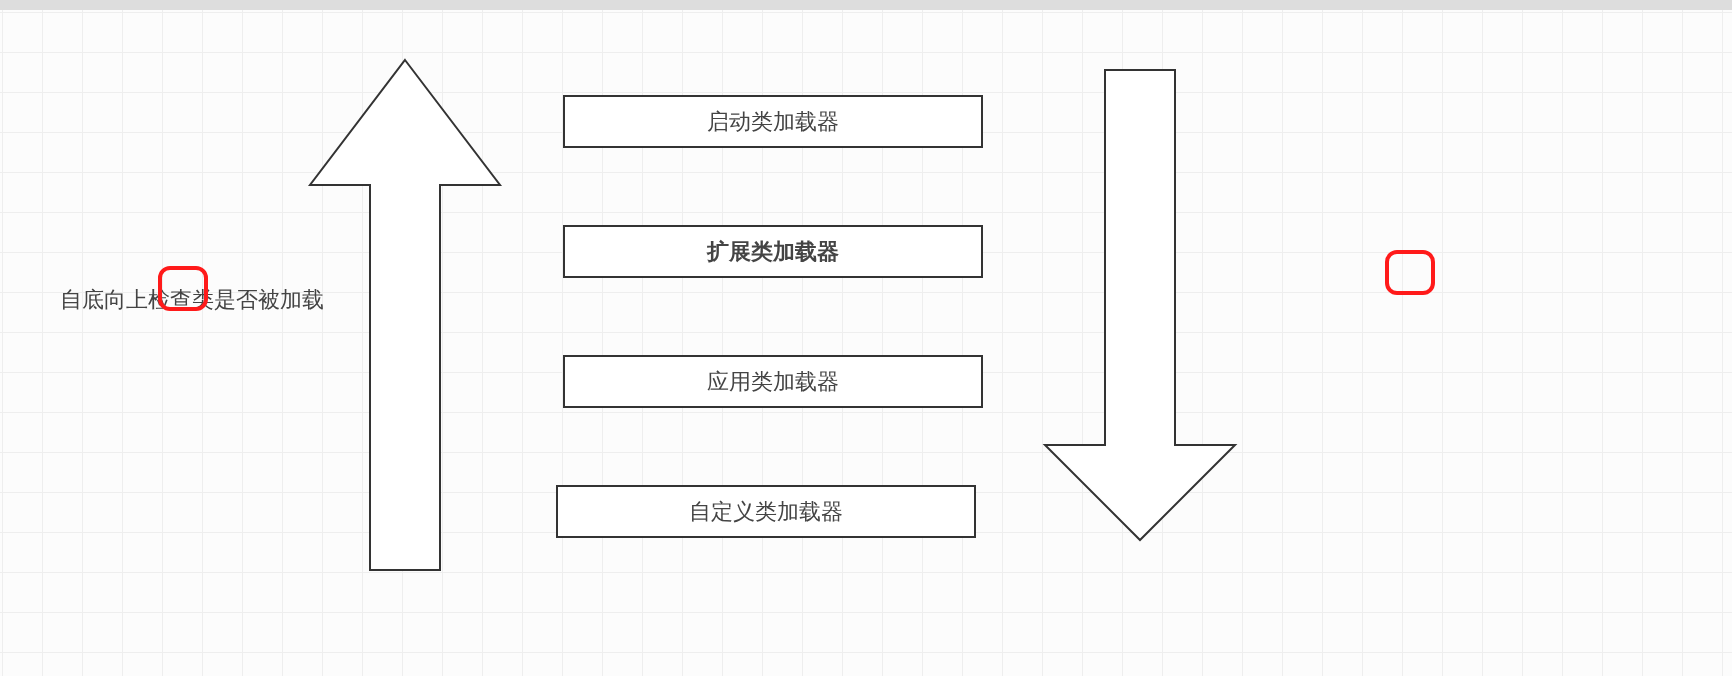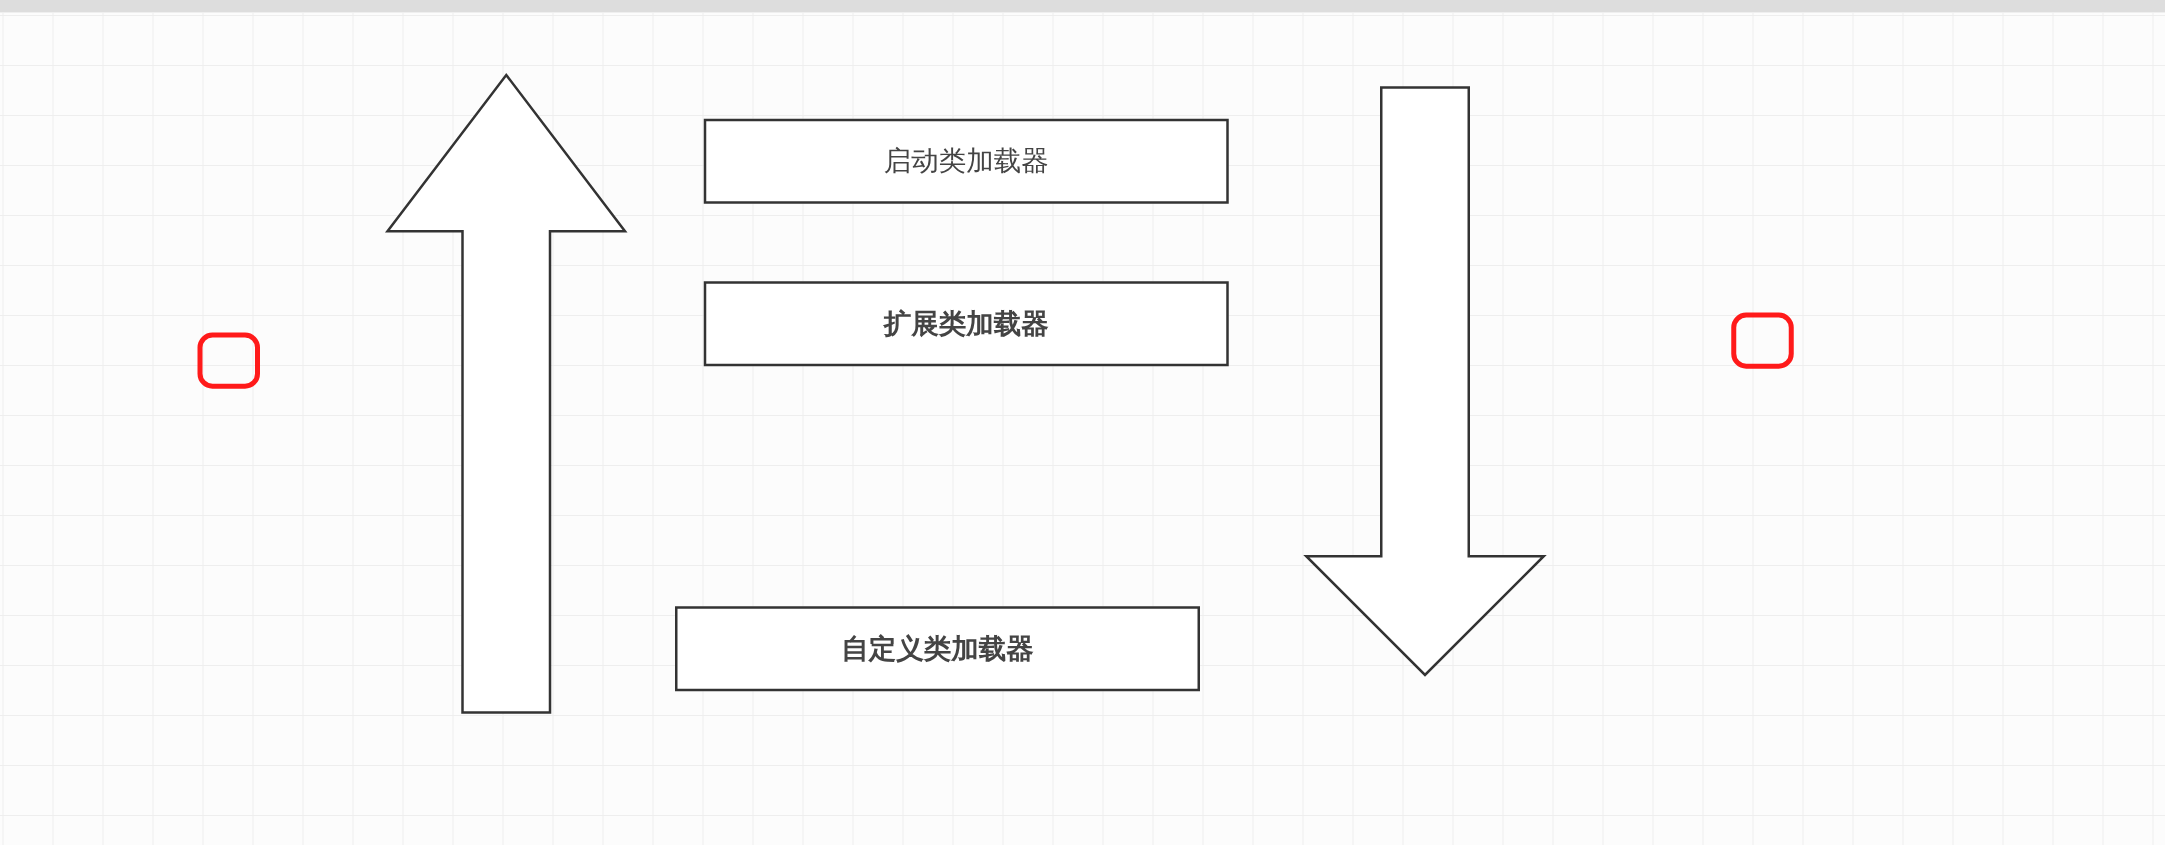--- a/index.html
+++ b/index.html
@@ -26,21 +26,21 @@
       background: #fcfcfc;
       background-image:
         linear-gradient(to right, #eee 1px, transparent 1px),
         linear-gradient(to bottom, #eee 1px, transparent 1px);
       background-size: 40px 40px;
       background-position: 2px 2px;
     }
     .loader-box {
       position: absolute;
       width: 420px;
-      height: 68px;
+      height: 53px;
       border: 2px solid #333;
       background: #fff;
       display: flex;
       align-items: center;
       justify-content: center;
       font-size: 22px;
       color: #444;
     }
     .left-label {
       position: absolute;
@@ -73,20 +73,21 @@
       background: transparent;
     }
   </style>
 </head>
 <body>
 
 <div class="topbar"></div>
 
 <div class="canvas">
 
+  <div class="left-label">自底向上检查类是否被加载</div>
 
 
   <div class="marker" style="left:158px; top:256px;"></div>
 
   <div class="marker" style="left:1385px; top:240px;"></div>
 
   <svg class="arrow-svg" style="left:305px; top:45px; width:200px; height:520px;" viewBox="0 0 200 520">
     <polygon points="100,5 195,130 135,130 135,515 65,515 65,130 5,130" fill="#fff" stroke="#333" stroke-width="2" stroke-linejoin="miter"></polygon>
   </svg>
 
@@ -95,18 +96,21 @@
   </svg>
 
   <div class="loader-box" style="left:563px; top:85px;">
     <span>启动类加载器</span>
   </div>
 
   <div class="loader-box" style="left:563px; top:215px;font-weight:bold;">
     <span>扩展类加载器</span>
   </div>
 
+  <div class="loader-box" style="left:563px; top:345px;">
+    <span>应用类加载器</span>
+  </div>
 
-  <div class="loader-box" style="left:540px; top:475px;font-weight:bold;">
+  <div class="loader-box" style="left:556px; top:475px;">
     <span>自定义类加载器</span>
   </div>
 
 </div>
 
 </body></html>

